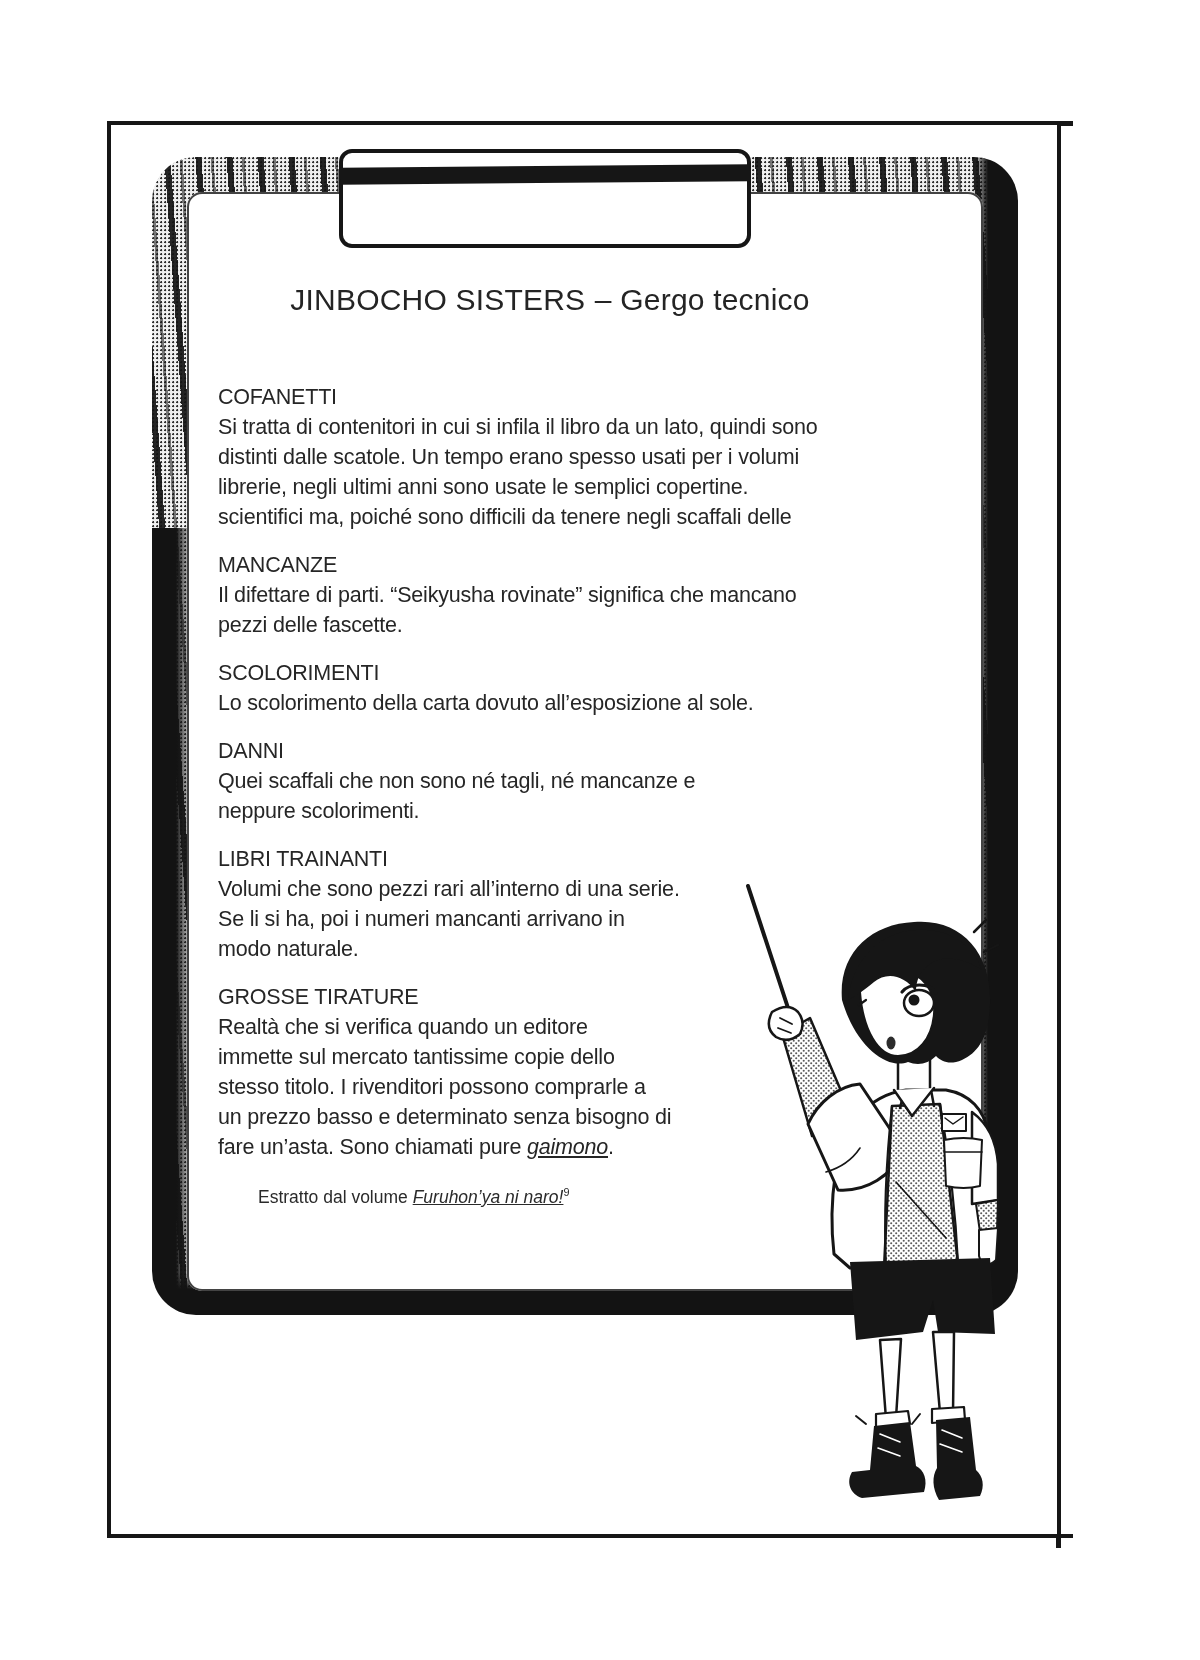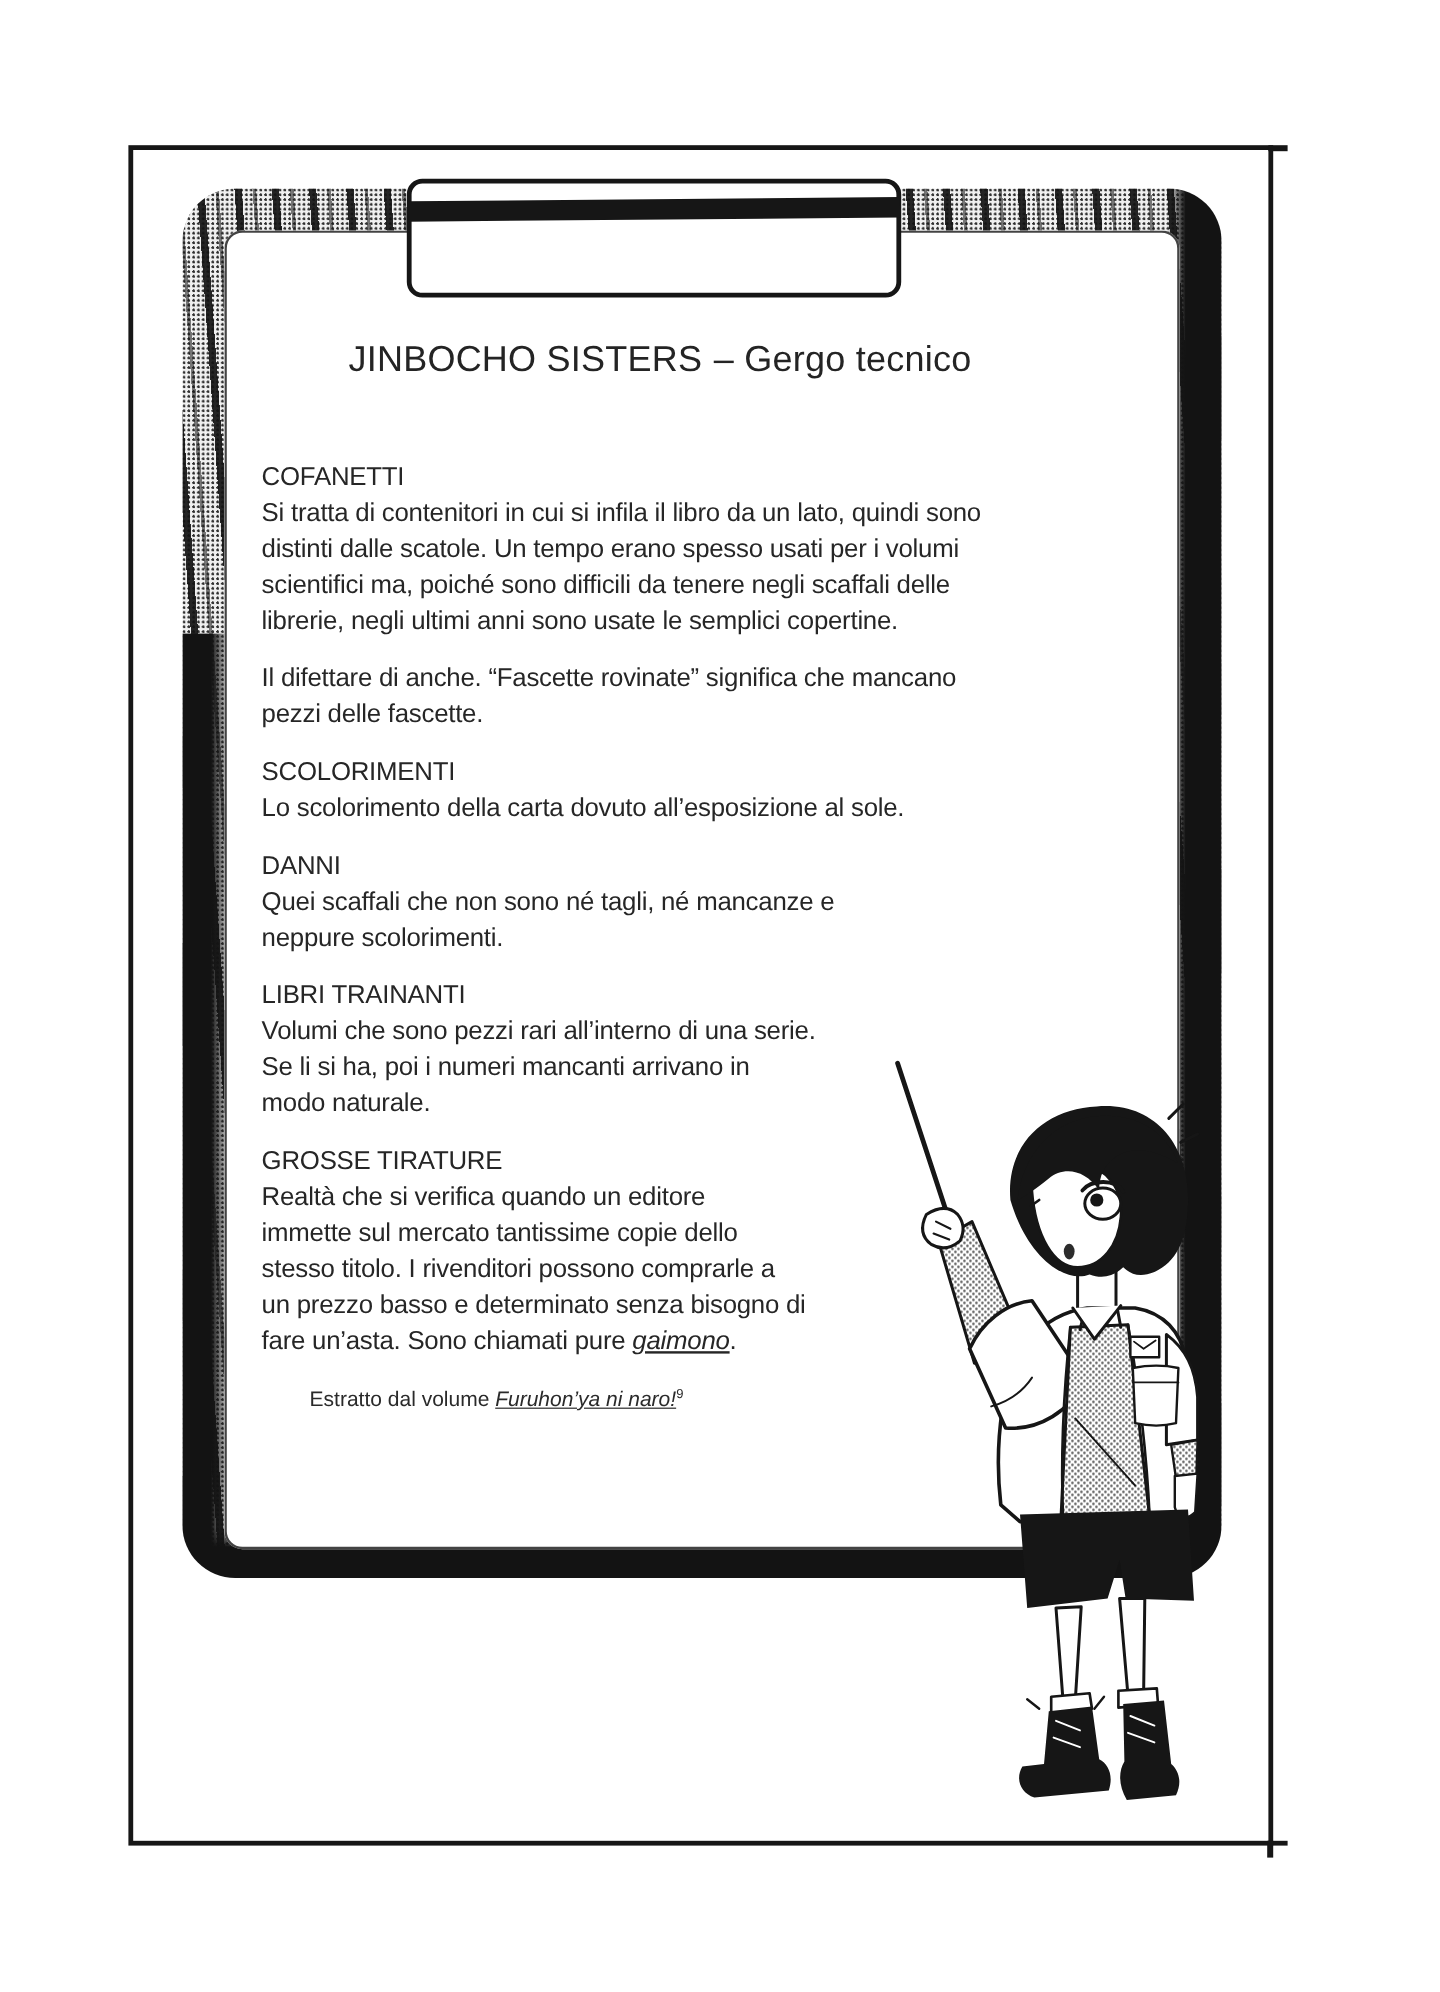--- a/index.html
+++ b/index.html
@@ -94,26 +94,27 @@
 <div class="title">
   <span class="it">JINBOCHO SISTERS</span><span class="rest">– Gergo tecnico</span>
 </div>
 
 <div class="glossary">
 
   <div class="gsec">
     <div class="term">COFANETTI</div>
     <div class="dline">Si tratta di contenitori in cui si infila il libro da un lato, quindi sono</div>
     <div class="dline">distinti dalle scatole. Un tempo erano spesso usati per i volumi</div>
+    <div class="dline">librerie, negli ultimi anni sono usate le semplici copertine.</div>
     <div class="dline">scientifici ma, poiché sono difficili da tenere negli scaffali delle</div>
-    <div class="dline">librerie, negli ultimi anni sono usate le semplici copertine.</div>
-  </div>
-
-  <div class="gsec">
-    <div class="dline">Il difettare di anche. “Fascette rovinate” significa che mancano</div>
+  </div>
+
+  <div class="gsec">
+    <div class="term">MANCANZE</div>
+    <div class="dline">Il difettare di parti. “Seikyusha rovinate” significa che mancano</div>
     <div class="dline">pezzi delle fascette.</div>
   </div>
 
   <div class="gsec">
     <div class="term">SCOLORIMENTI</div>
     <div class="dline">Lo scolorimento della carta dovuto all’esposizione al sole.</div>
   </div>
 
   <div class="gsec">
     <div class="term">DANNI</div>

